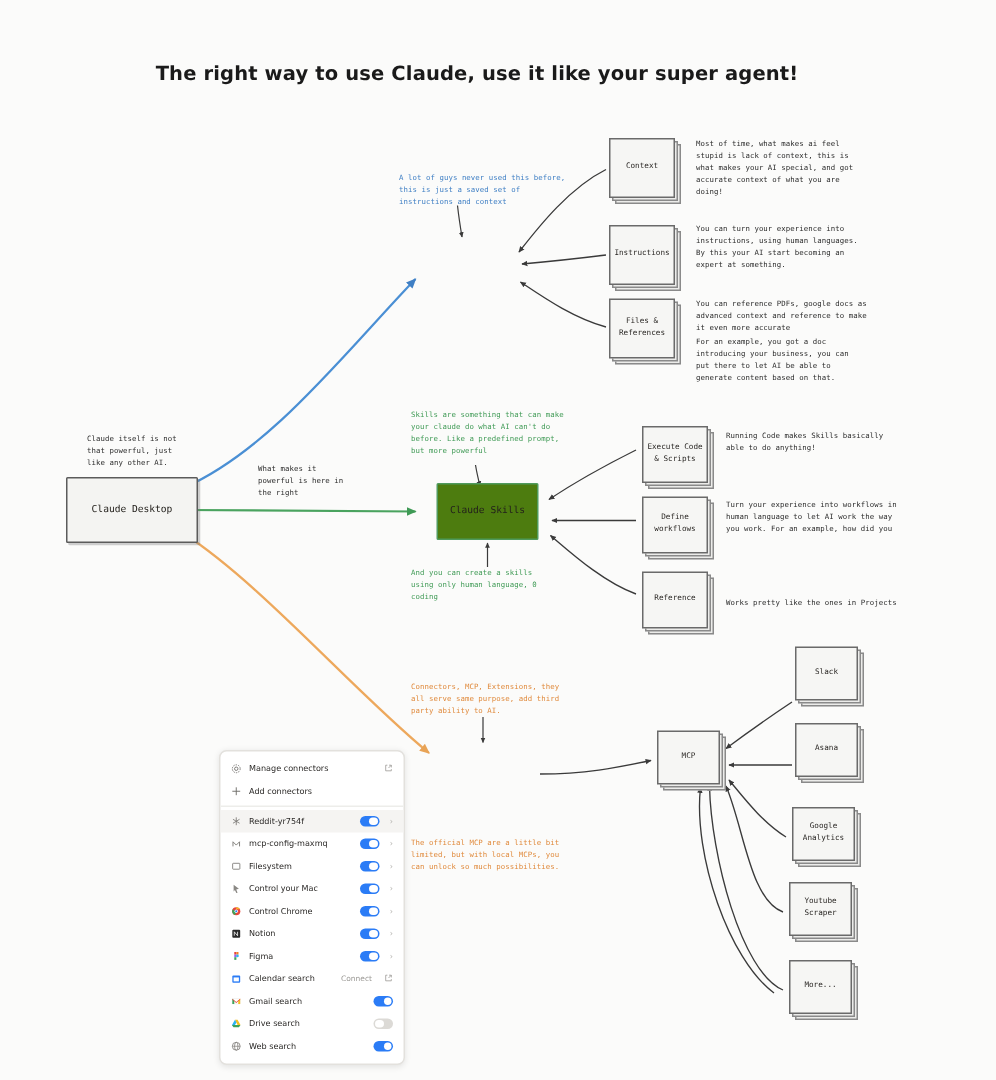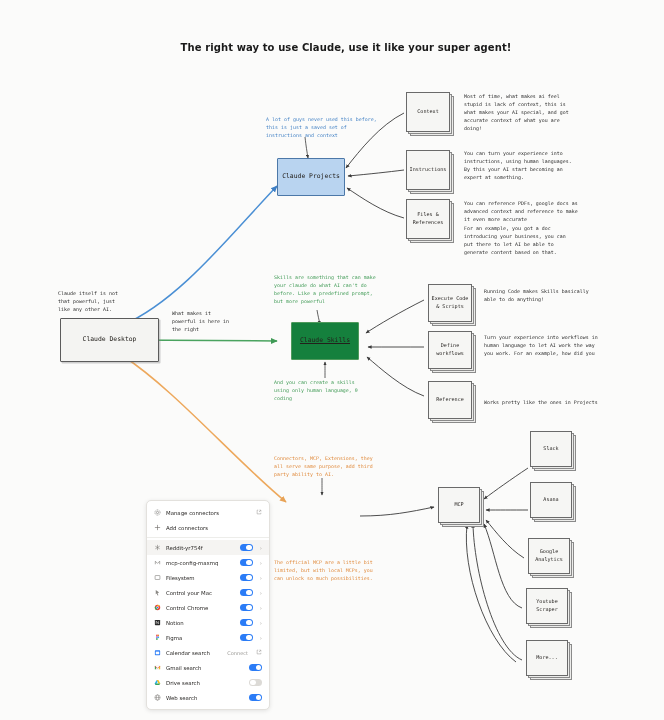--- a/index.html
+++ b/index.html
@@ -9,37 +9,37 @@
     font-family:"DejaVu Sans Mono", monospace;
     position:relative;
     overflow:hidden;
   }
   #canvas{position:absolute;inset:0;}
   svg.wires{position:absolute;left:0;top:0;width:664px;height:720px;pointer-events:none;}
 
   .title{
     position:absolute;left:0;top:42px;width:636px;text-align:center;
     font-family:"DejaVu Sans", sans-serif;
-    font-weight:bold;font-size:10px;color:#1a1a1a;letter-spacing:.1px;padding-left:28px;
+    font-weight:bold;font-size:13px;color:#1a1a1a;letter-spacing:.1px;
   }
 
   
   .node{
     position:absolute;box-sizing:border-box;
     border:1px solid #5b5b5b;
     display:flex;align-items:center;justify-content:center;
     text-align:center;
     font-size:6.4px;line-height:1.55;color:#23201c;
     border-radius:1px;
   }
   .node .lbl{display:block;padding:0 2px;}
 
   .box-plain{background:#f4f4f2;box-shadow:1.5px 1.5px 0 rgba(120,120,120,.35);}
   .box-blue{background:#b9d4f0;border-color:#4c78a8;}
-  .box-green{background:#15803d;border-color:#4f9a5c;text-decoration:underline;}
+  .box-green{background:#4d7c0f;border-color:#4f9a5c;}
   .box-yellow{background:#fdf3a8;border-color:#c9b63d;}
 
   
   .card{
     position:absolute;box-sizing:border-box;
     background:#f6f6f4;border:1px solid #6a6a6a;
     display:flex;align-items:center;justify-content:center;text-align:center;
     font-size:5.1px;line-height:1.5;color:#2a2724;
     z-index:2;
   }
@@ -156,37 +156,33 @@
     <path d="M522,660 C494,648 474,570 473,524" stroke="#3a3a3a" stroke-width="0.9" fill="none" marker-end="url(#ahD)"></path>
     <path d="M516,662 C486,640 462,570 467,525" stroke="#3a3a3a" stroke-width="0.9" fill="none" marker-end="url(#ahD)"></path>
   </svg>
 
   <div class="title">The right way to use Claude, use it like your super agent!</div>
 
   <div class="note note-dark" style="left:58px;top:290px;width:110px;">Claude itself is not
 that powerful, just
 like any other AI.</div>
 
-  <div class="node box-plain" style="left:60px;top:318px;width:99px;height:44px;">
+  <div class="node box-plain" style="left:44px;top:318px;width:88px;height:44px;">
     <span class="lbl">Claude
 Desktop</span>
   </div>
 
   <div class="note note-dark" style="left:172px;top:310px;width:95px;">What makes it
 powerful is here in
 the right</div>
 
   <div class="note note-blue" style="left:266px;top:116px;width:120px;">A lot of guys never used this before,
 this is just a saved set of
 instructions and context</div>
 
-  <div class="node box-blue" style="left:277px;top:158px;width:68px;height:38px;">
-    <span class="lbl">Claude
-Projects</span>
-  </div>
 
   <div class="card-wrap" style="left:406px;top:92px;width:44px;height:40px;">
     <div class="card">
         <span class="lbl">Context</span>
       </div>
   </div>
   <div class="desc" style="left:464px;top:93px;width:125px;">Most of time, what makes ai feel
 stupid is lack of context, this is
 what makes your AI special, and got
 accurate context of what you are

